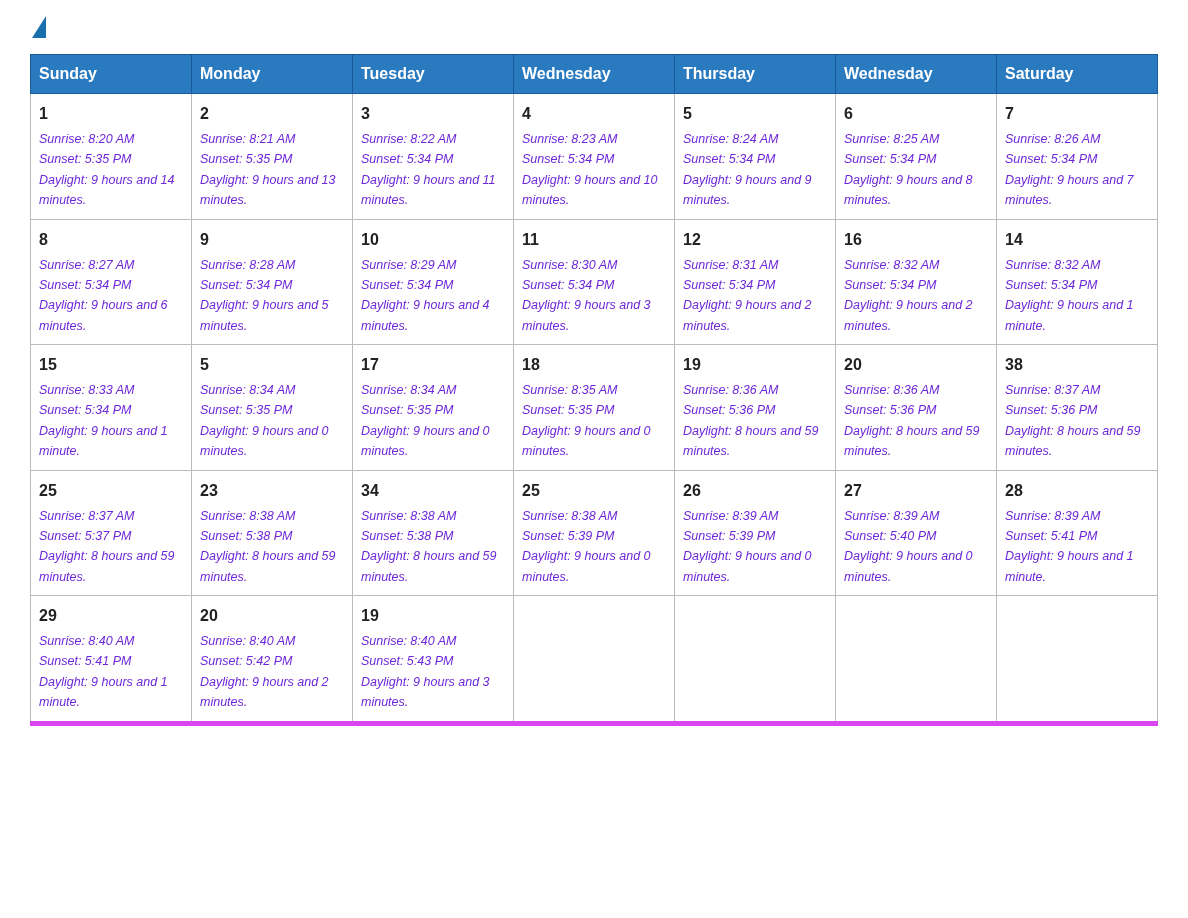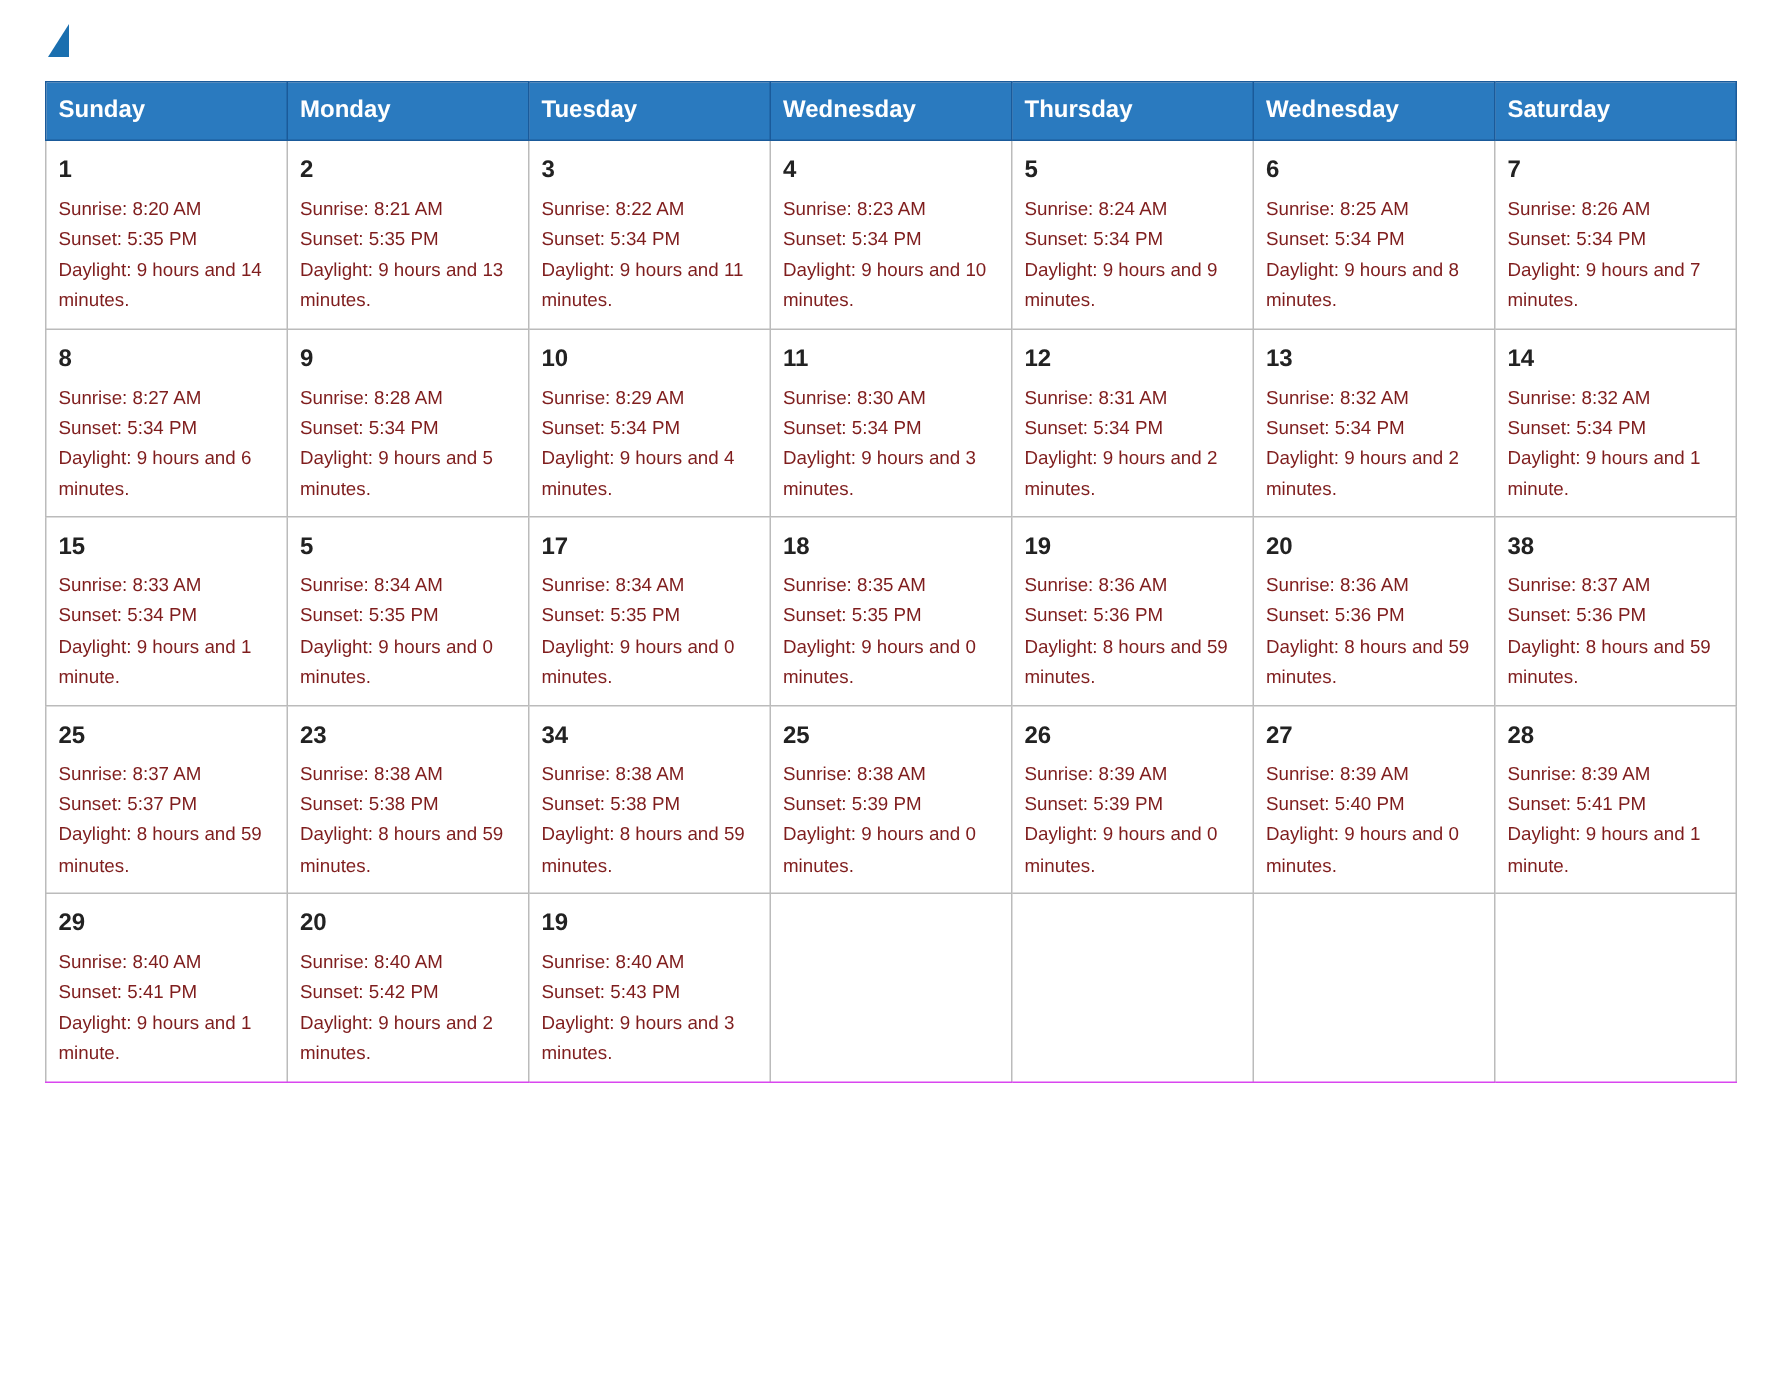--- a/index.html
+++ b/index.html
@@ -87,28 +87,29 @@
     }
     .day-number {
       font-size: 16px;
       font-weight: bold;
       color: #222;
       display: block;
       margin-bottom: 3px;
     }
     .day-info {
       font-size: 12.5px;
-      color: #7f1d1d;
+      color: #6d28d9;
       line-height: 1.55;
+      font-style: italic;
     }
     .empty-cell {
       background: #fff;
     }
     tr:last-child td {
-      border-bottom: 1px solid #d946ef;
+      border-bottom: 5px solid #d946ef;
     }
   </style>
 </head>
 <body>
 
 <div class="header">
   <div class="logo">
     <div class="logo-text">
       <span class="logo-general"></span>
       <div class="logo-blue-part">
@@ -181,21 +182,21 @@
       </td>
         <td>
         <span class="day-number">11</span>
         <span class="day-info">Sunrise: 8:30 AM<br>Sunset: 5:34 PM<br>Daylight: 9 hours and 3 minutes.</span>
       </td>
         <td>
         <span class="day-number">12</span>
         <span class="day-info">Sunrise: 8:31 AM<br>Sunset: 5:34 PM<br>Daylight: 9 hours and 2 minutes.</span>
       </td>
         <td>
-        <span class="day-number">13</span>
+        <span class="day-number">16</span>
         <span class="day-info">Sunrise: 8:32 AM<br>Sunset: 5:34 PM<br>Daylight: 9 hours and 2 minutes.</span>
       </td>
         <td>
         <span class="day-number">14</span>
         <span class="day-info">Sunrise: 8:32 AM<br>Sunset: 5:34 PM<br>Daylight: 9 hours and 1 minute.</span>
       </td>
       </tr>
       <tr>
         <td>
         <span class="day-number">15</span>

